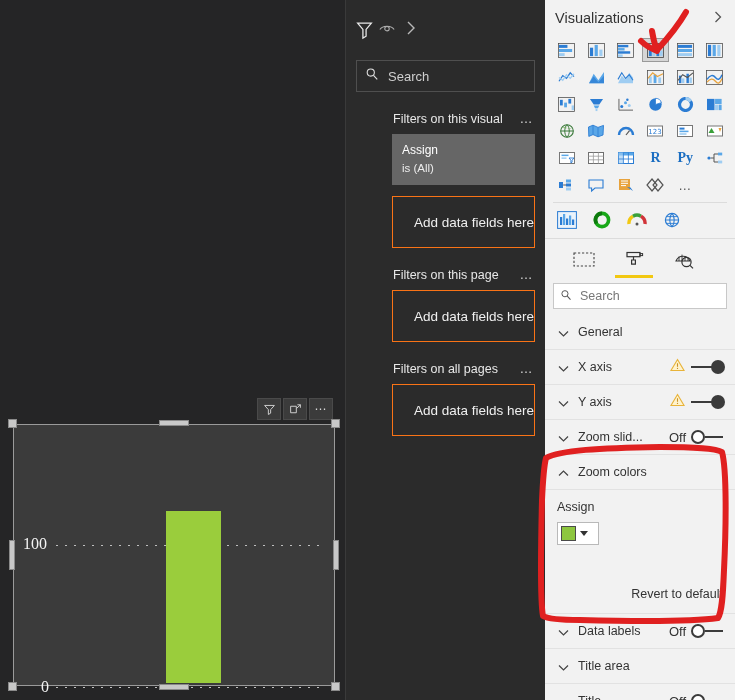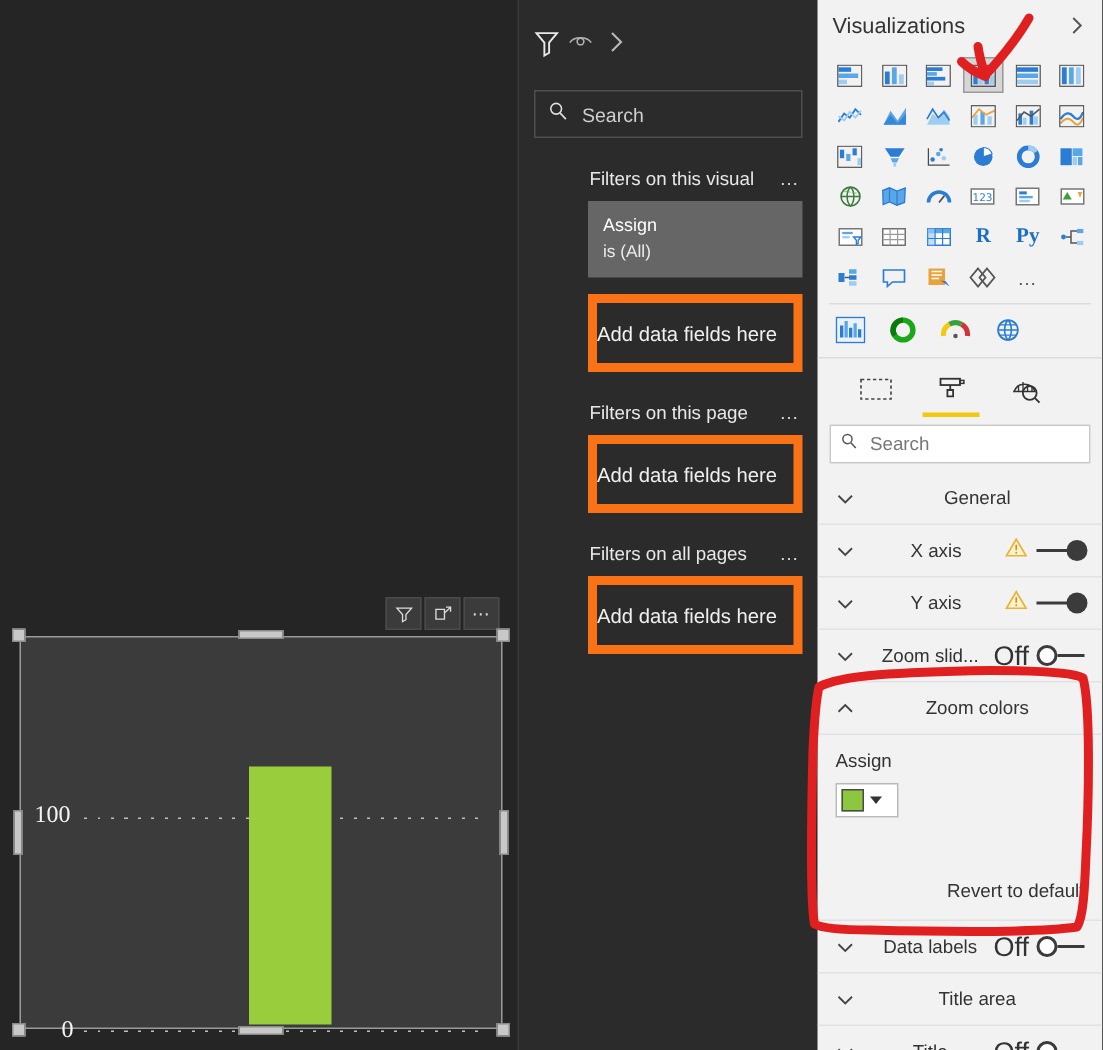--- a/index.html
+++ b/index.html
@@ -143,23 +143,23 @@
   .filter-card {
     background: #666666;
     padding: 9px 10px 11px;
     margin-bottom: 11px;
     cursor: pointer;
   }
   .fc-title { color: #ffffff; font-size: 12px; margin-bottom: 5px; }
   .fc-sub { color: #ececec; font-size: 11.5px; }
 
   .drop-zone {
-    border: 6px solid #f97316;
+    border: 1px solid #f97316;
     height: 52px;
-    display: flex; align-items: center; justify-content: flex-start;
+    display: flex; align-items: center; justify-content: flex-end;
     color: #efefef;
     font-size: 13.5px;
     background: #2b2b2b;
     cursor: pointer;
   }
 
   
   .viz-pane {
     width: 190px; height: 700px;
     flex: 0 0 190px;
@@ -253,35 +253,34 @@
 
   .fmt-list { margin-top: 6px; }
   .fmt-row {
     height: 35px;
     display: flex;
     align-items: center;
     padding: 0 10px 0 12px;
     border-bottom: 1px solid #e2e2e2;
     cursor: pointer;
     position: relative;
-    text-align: center;
   }
   .fmt-chev {
     width: 13px; height: 13px;
     margin-right: 8px;
     flex: 0 0 13px;
   }
   .fmt-label {
     color: #333;
     font-size: 12.5px;
     flex: 1;
     white-space: nowrap;
   }
   .warn-ico { margin-right: 6px; }
-  .offlabel { color: #333; font-size: 18px; margin-right: 5px; }
+  .offlabel { color: #333; font-size: 13px; margin-right: 5px; }
 
   .toggle { width: 34px; height: 14px; position: relative; flex: 0 0 34px; }
   .toggle .track {
     position: absolute; left: 9px; right: 0; top: 6px;
     height: 2px; background: #3b3b3b;
   }
   .toggle .knob {
     position: absolute; top: 0;
     width: 14px; height: 14px;
     border-radius: 50%;

